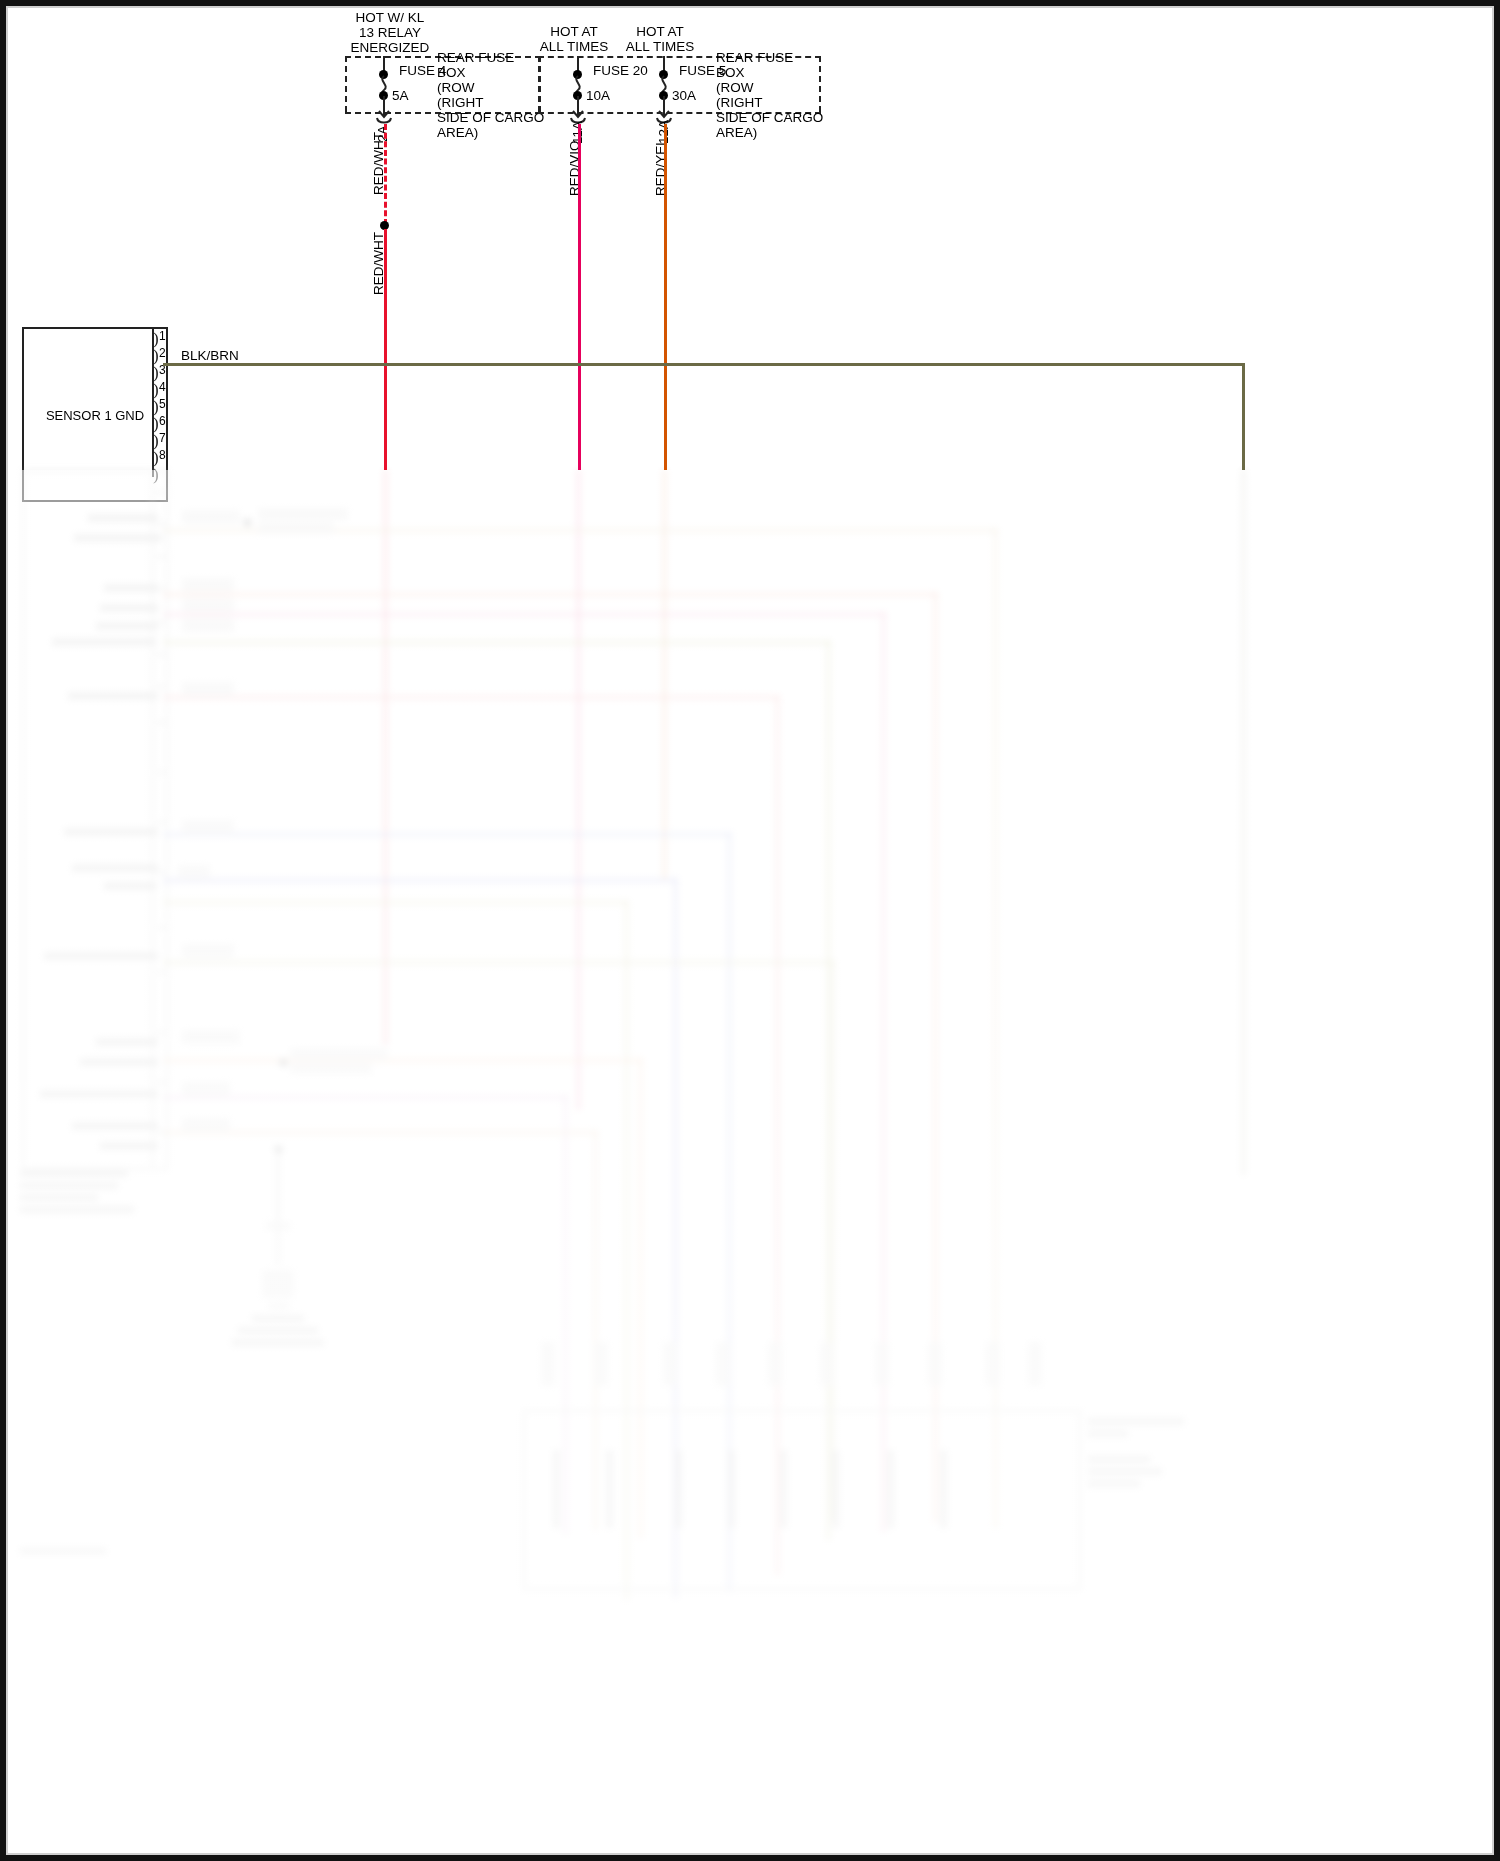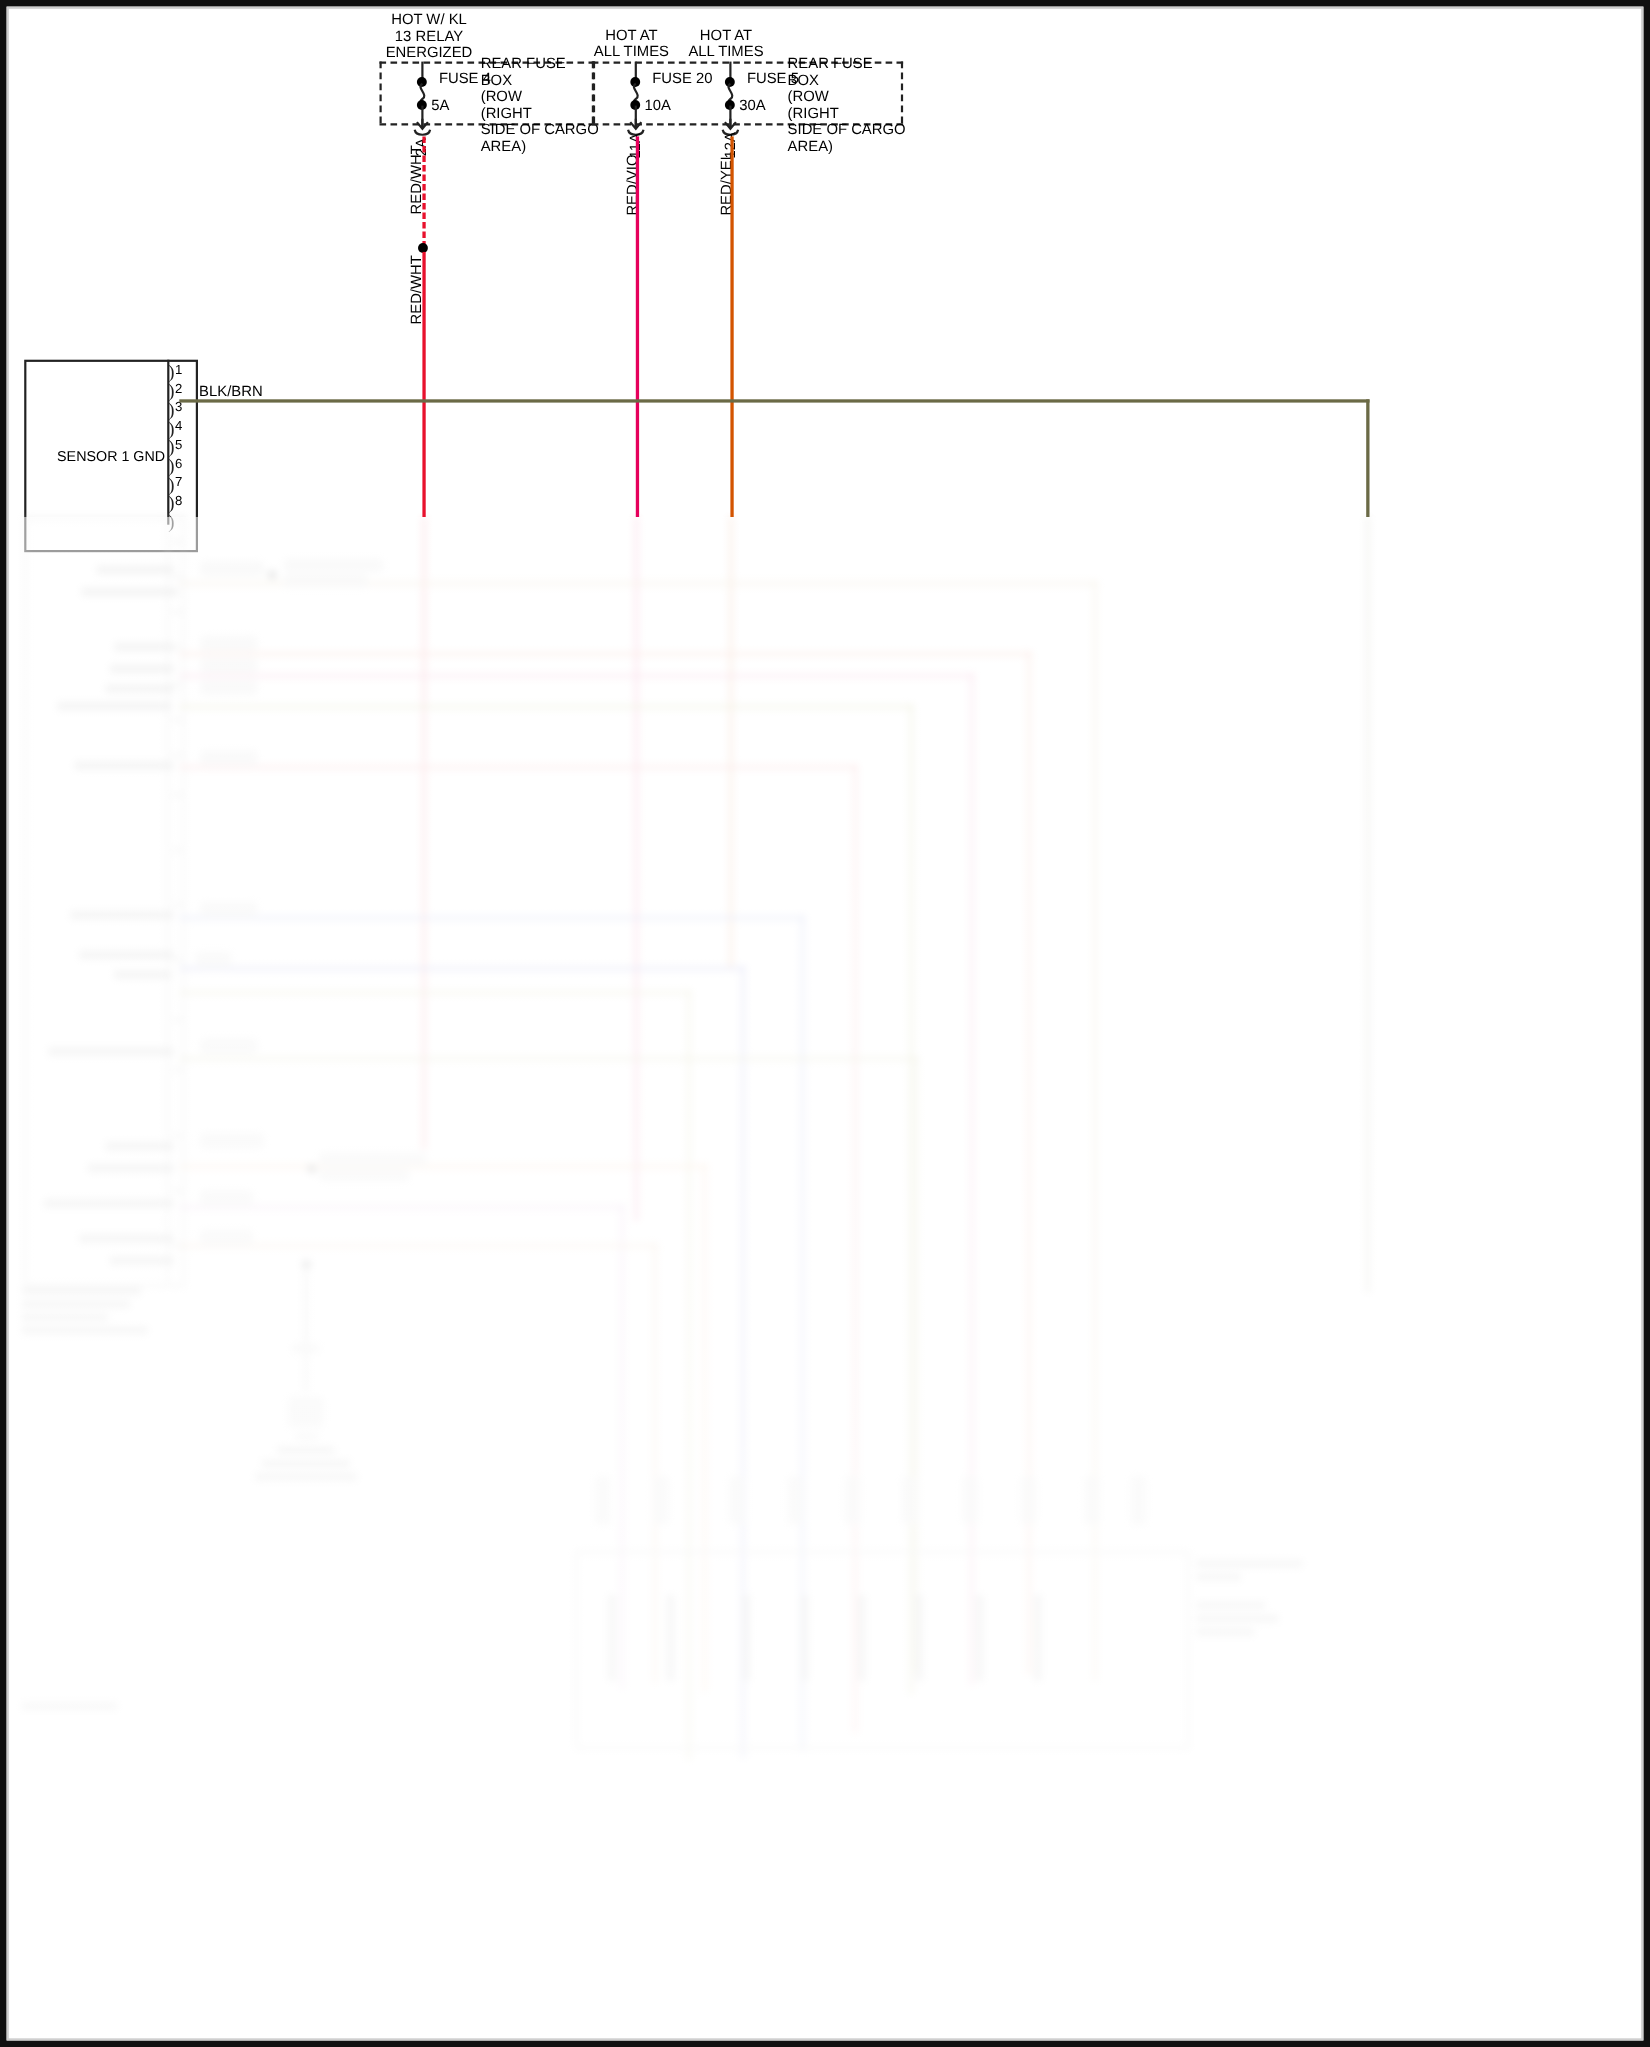--- a/index.html
+++ b/index.html
@@ -156,21 +156,21 @@
     <svg class="squig" style="left:655px;top:108px;" width="18" height="16">
       <path d="M9 0 L9 8 M4 3 L9 9 L14 3" stroke="#222" stroke-width="2" fill="none"></path>
       <path d="M2 10 C 3 16, 15 16, 16 10" stroke="#222" stroke-width="2" fill="none"></path>
     </svg>
     <div class="lbl" style="left:679px;top:63px;">FUSE 5</div>
     <div class="lbl" style="left:672px;top:88px;">30A</div>
     <div class="vlbl" style="left:656px;top:144px;">12A</div>
     <div class="vlbl" style="left:653px;top:196px;">RED/YEL</div>
     <div class="wire wire-solid" style="left:664px;top:124px;height:346px;background:#d35400;"></div>
 
-    <div class="connbox" style="left:22px;top:327px;width:158px;height:175px;">
+    <div class="connbox" style="left:22px;top:327px;width:146px;height:175px;">
       <div class="bl">SENSOR 1 GND</div>
     </div>
     <div class="pinrail" style="left:152px;top:327px;height:150px;"></div>
 
     <div class="pinbrace" style="left:153px;top:334px;">)</div>
     <div class="pinnum" style="left:159px;top:329px;">1</div>
     <div class="pinbrace" style="left:153px;top:351px;">)</div>
     <div class="pinnum" style="left:159px;top:346px;">2</div>
     <div class="pinbrace" style="left:153px;top:368px;">)</div>
     <div class="pinnum" style="left:159px;top:363px;">3</div>

